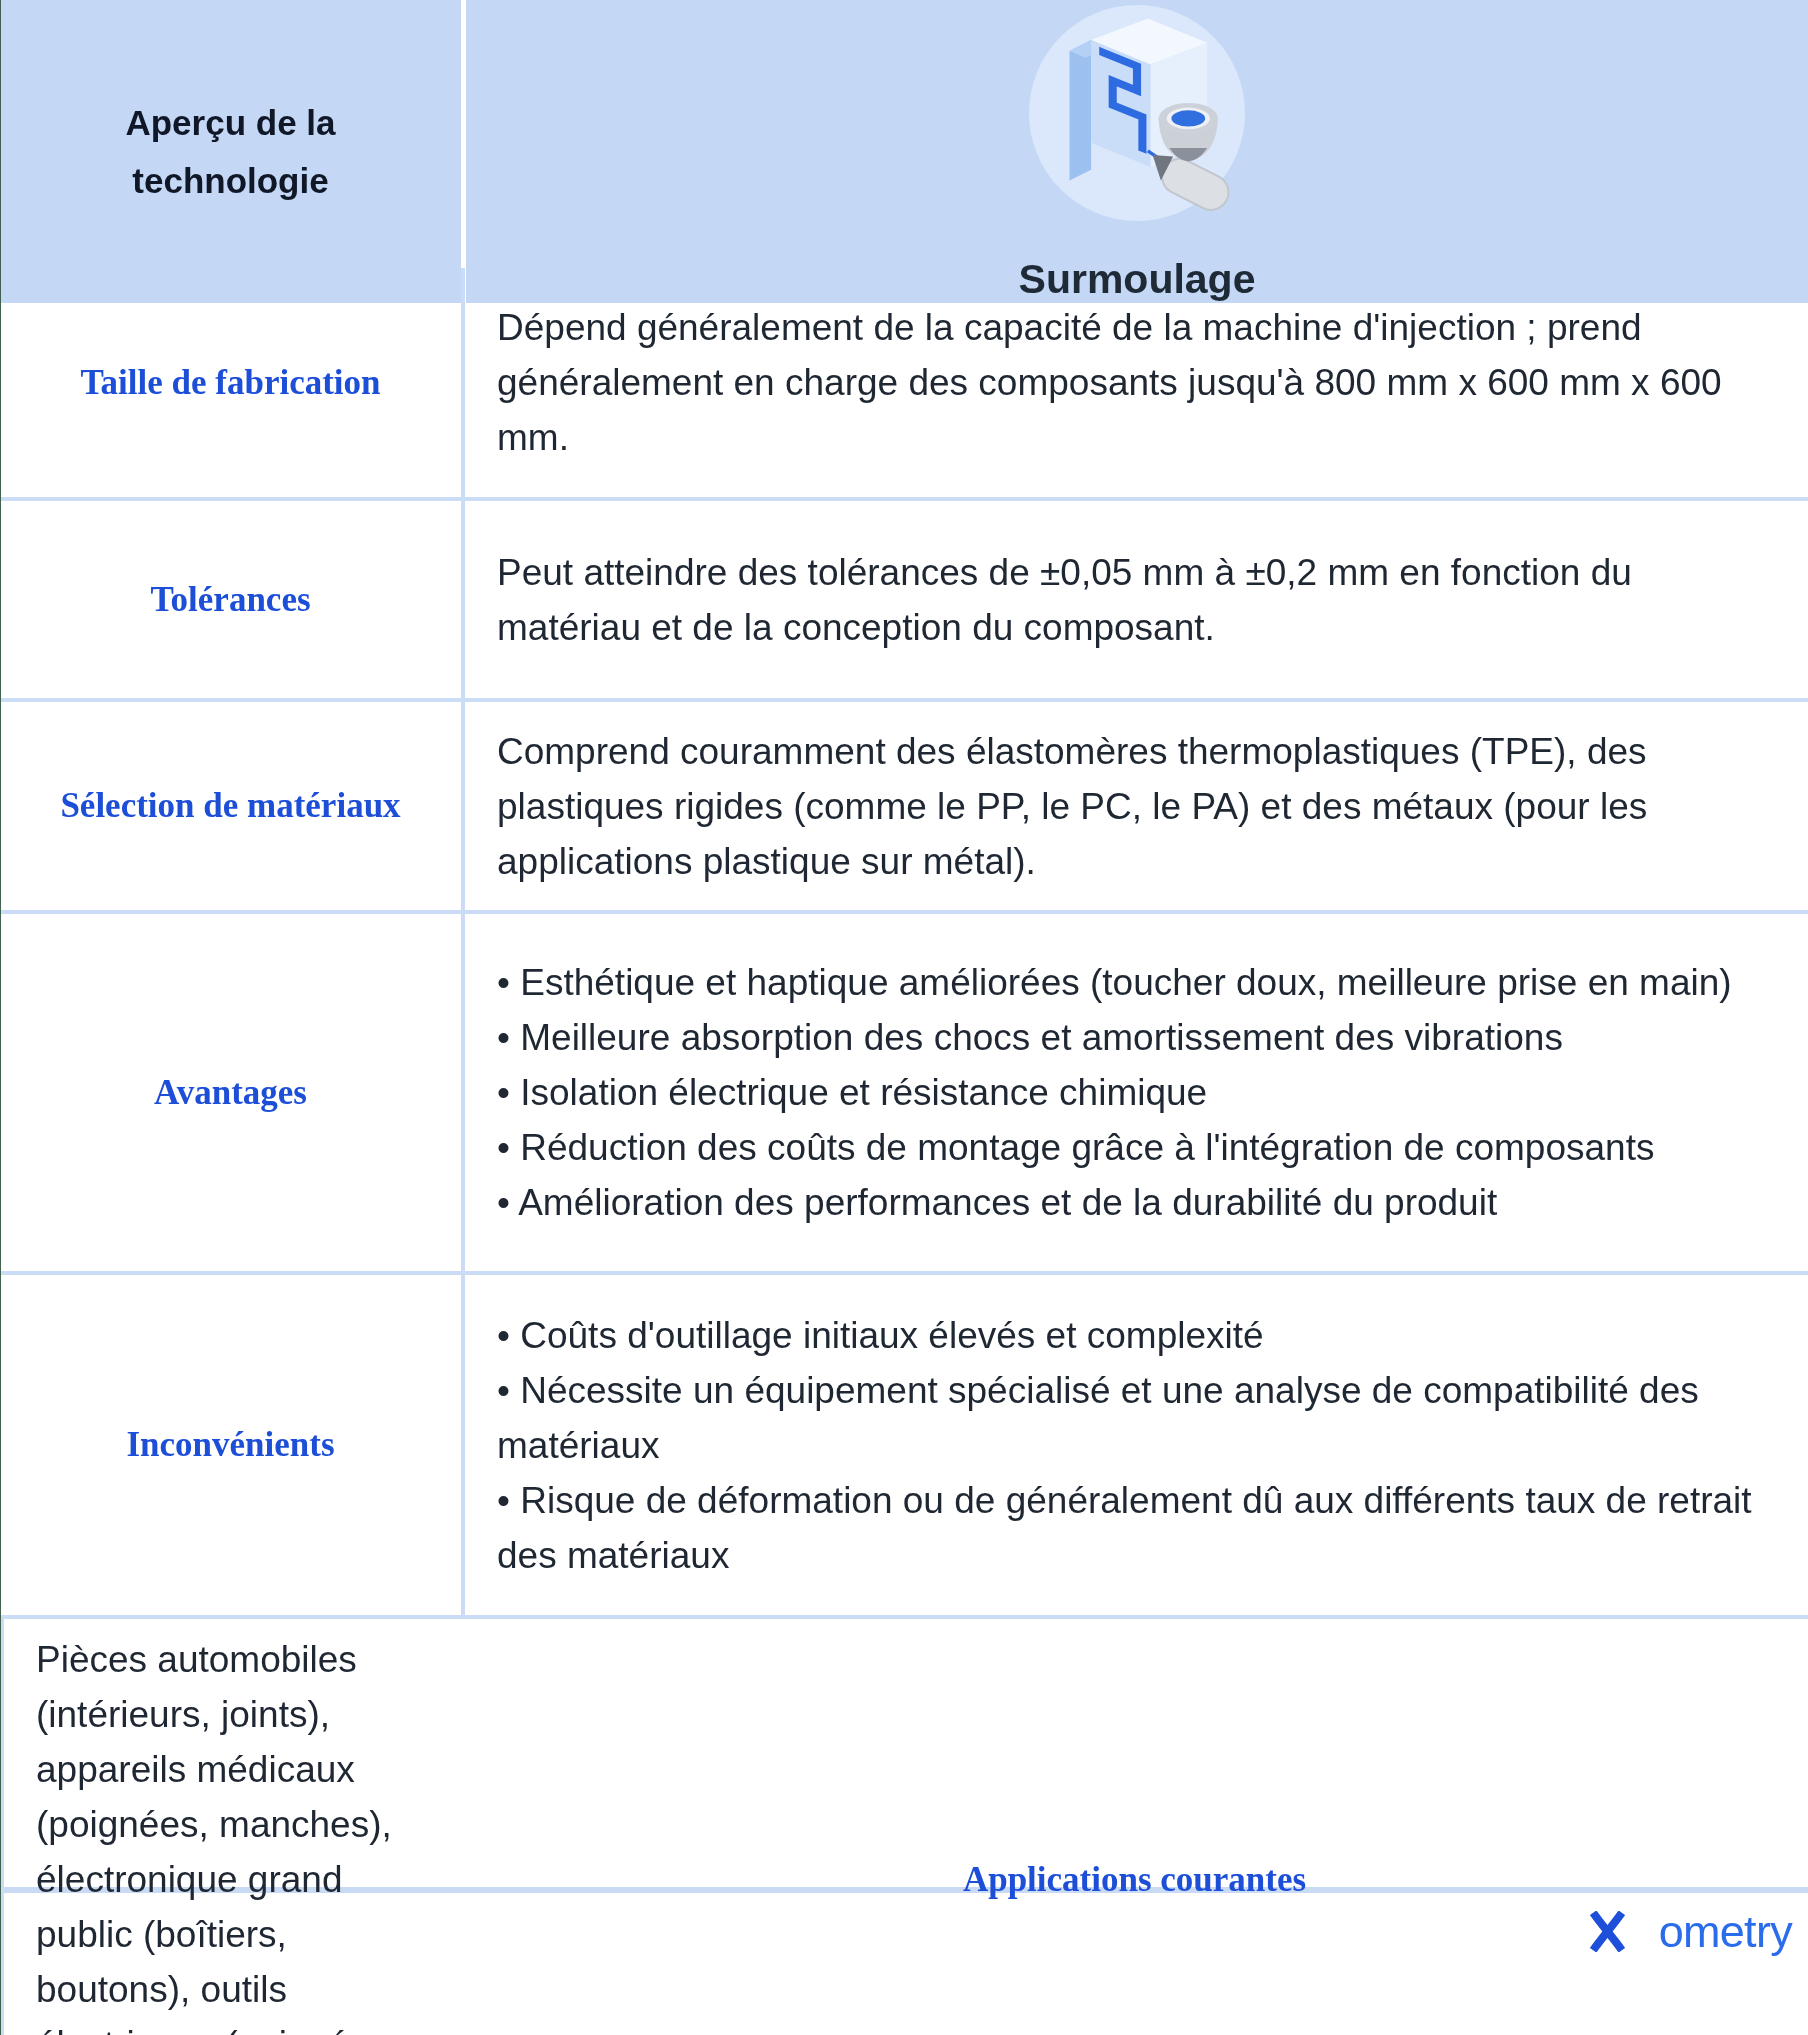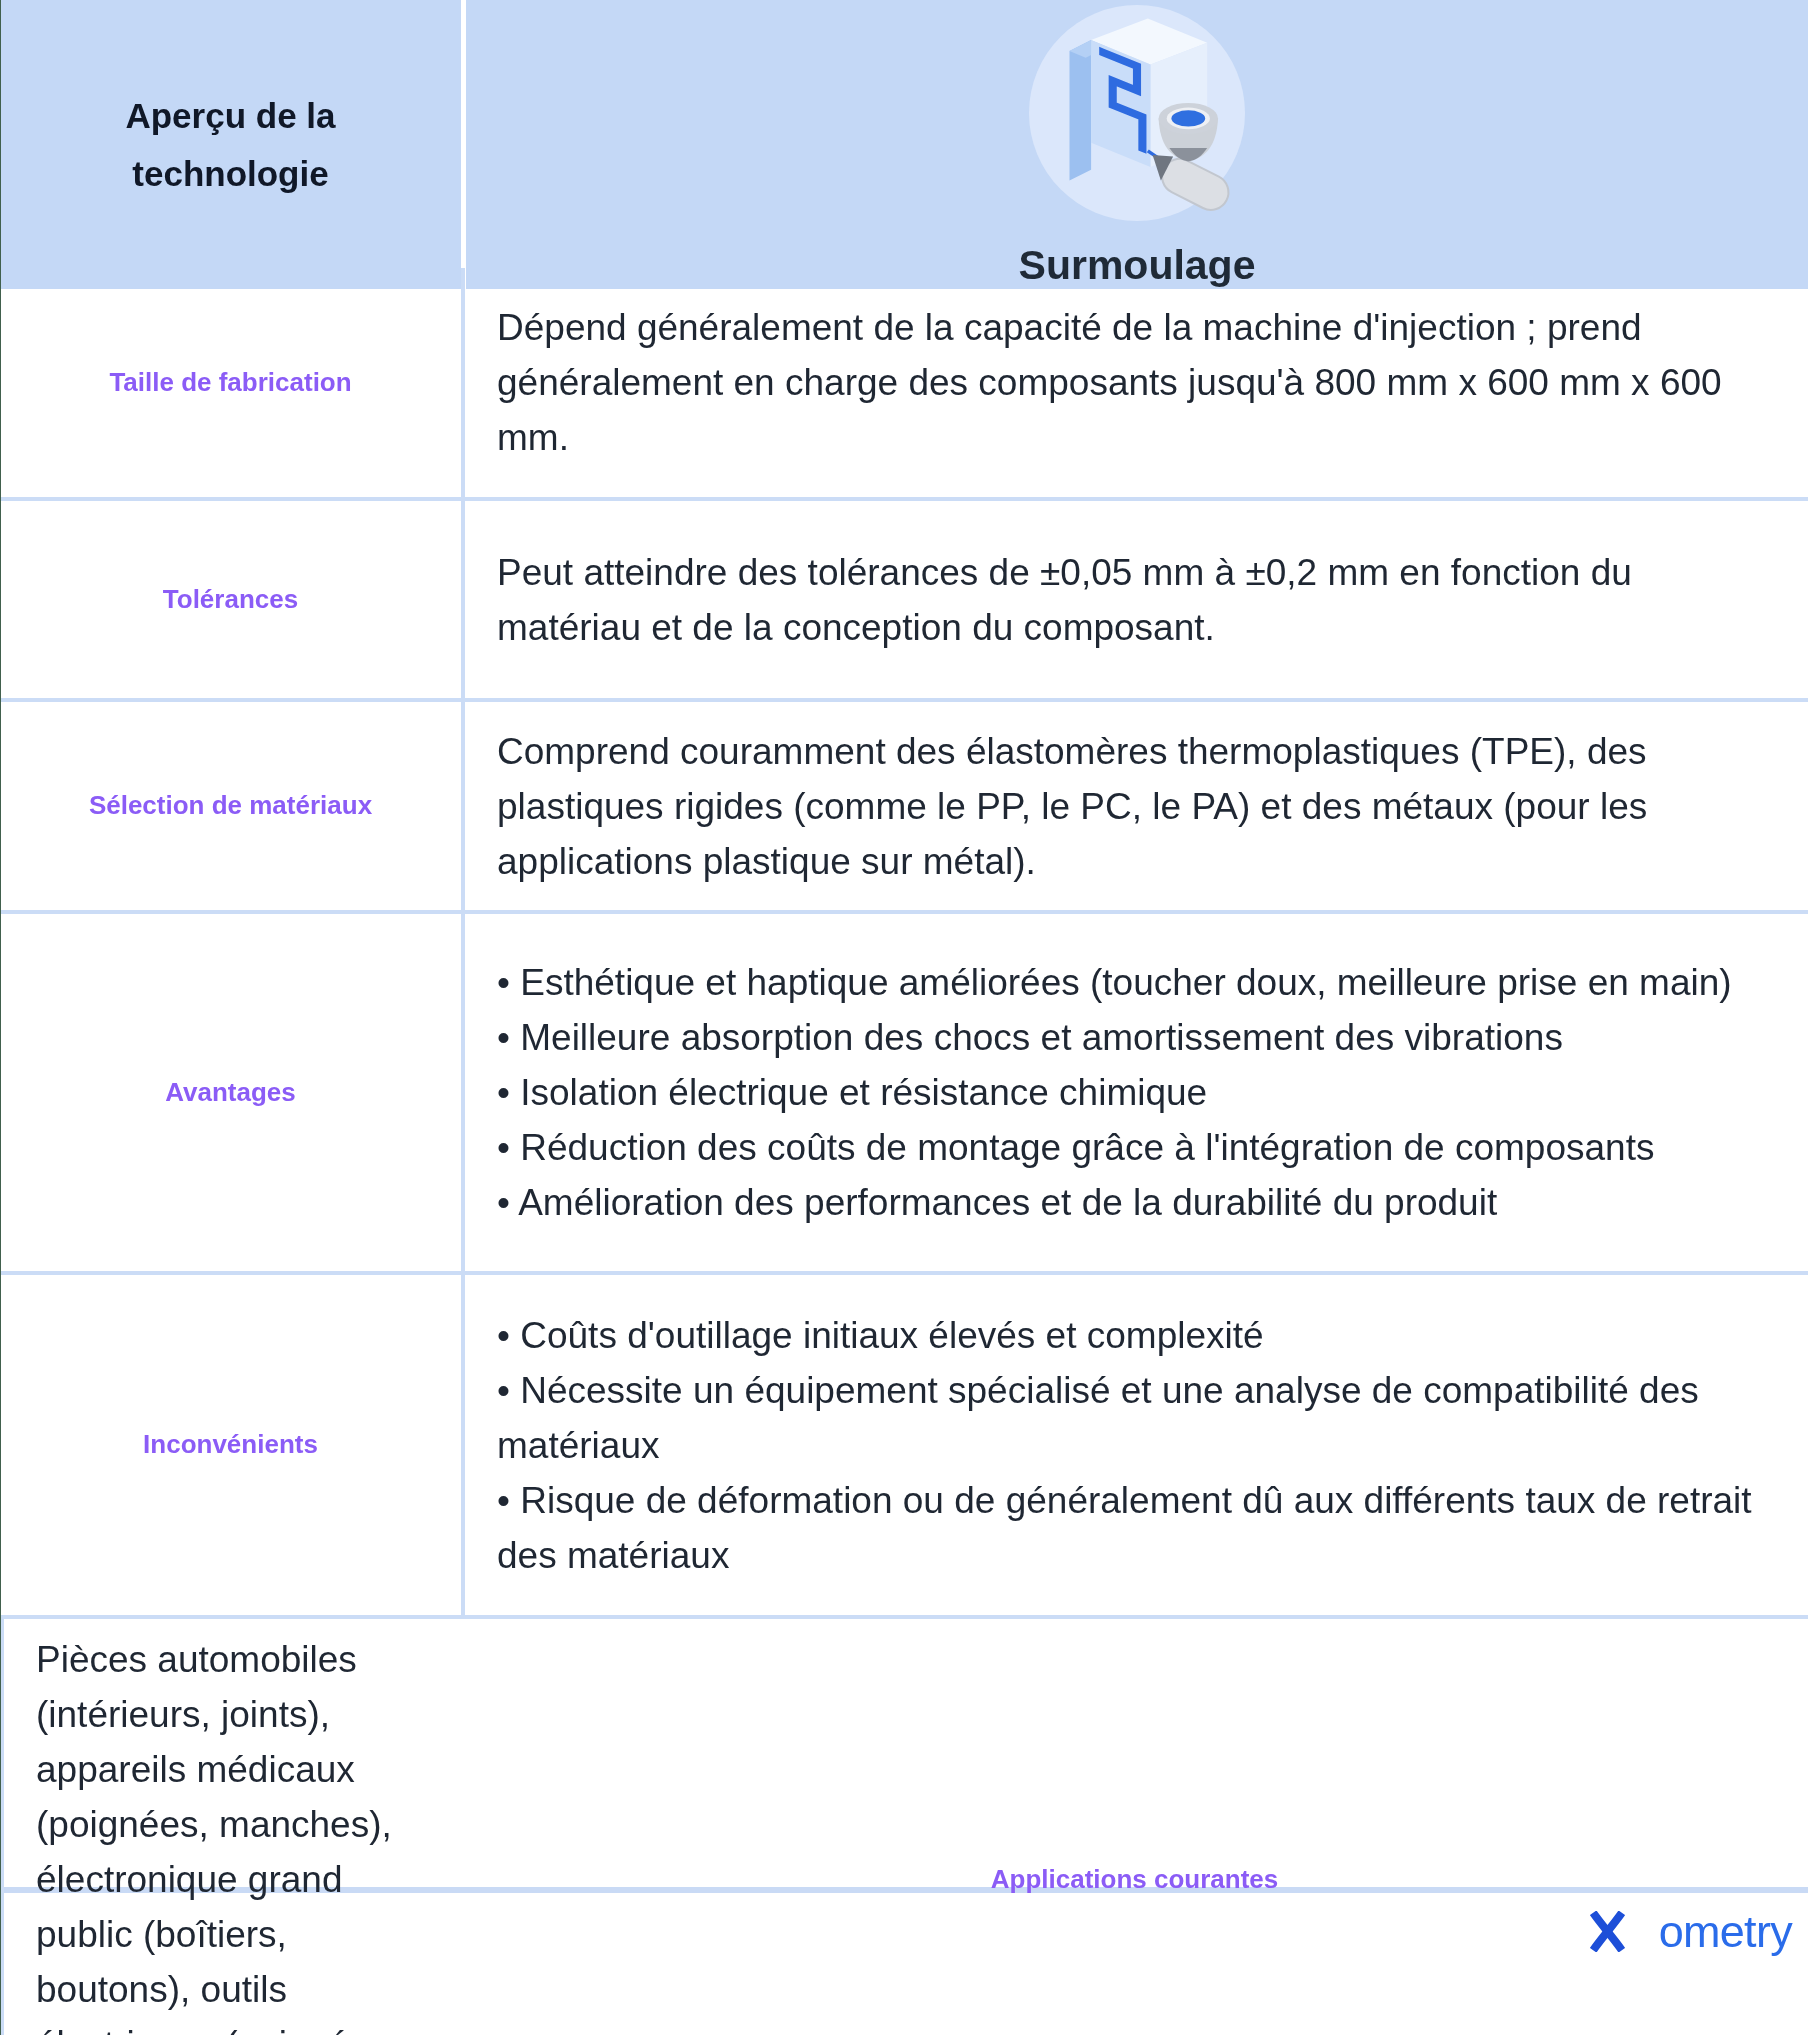--- a/index.html
+++ b/index.html
@@ -35,29 +35,29 @@
   .overview-title {
     font-weight:bold; font-size:35px; line-height:1.65; color:#101828;
     max-width:346px;
   }
   .h-right {
     display:flex; flex-direction:column; align-items:center; justify-content:center;
     height:100%; padding-top:5.3px;
   }
   .tech-icon-wrap { width:216px; height:216px; }
   .tech-name {
-    margin-top:21px; font-weight:bold; font-size:41px; color:#1f2a37;
+    margin-top:35px; font-weight:bold; font-size:41px; color:#1f2a37;
   }
   
   .row .cell.content { border-left:4.7px solid #cbdcf6; }
   .label-cell {
     display:flex; align-items:center; justify-content:center;
     text-align:center; padding:0 4px;
   }
-  .row-label { font-weight:bold; font-size:26px; line-height:1.6; color:#8b5cf6; }
+  .row-label { font-weight:bold; font-size:35px; line-height:1.6; color:#1d4ed8;font-family:Liberation Serif, serif; }
   .content-cell {
     display:flex; flex-direction:column; justify-content:center;
     padding:13.3px 30px 13.3px 32px;
     font-size:37px; line-height:55px; color:#1f2733;
   }
   .r1 { height:233px; }
   .r2 { height:201px; }
   .r3 { height:212px; }
   .r4 { height:361px; }
   .r5 { height:344px; }

